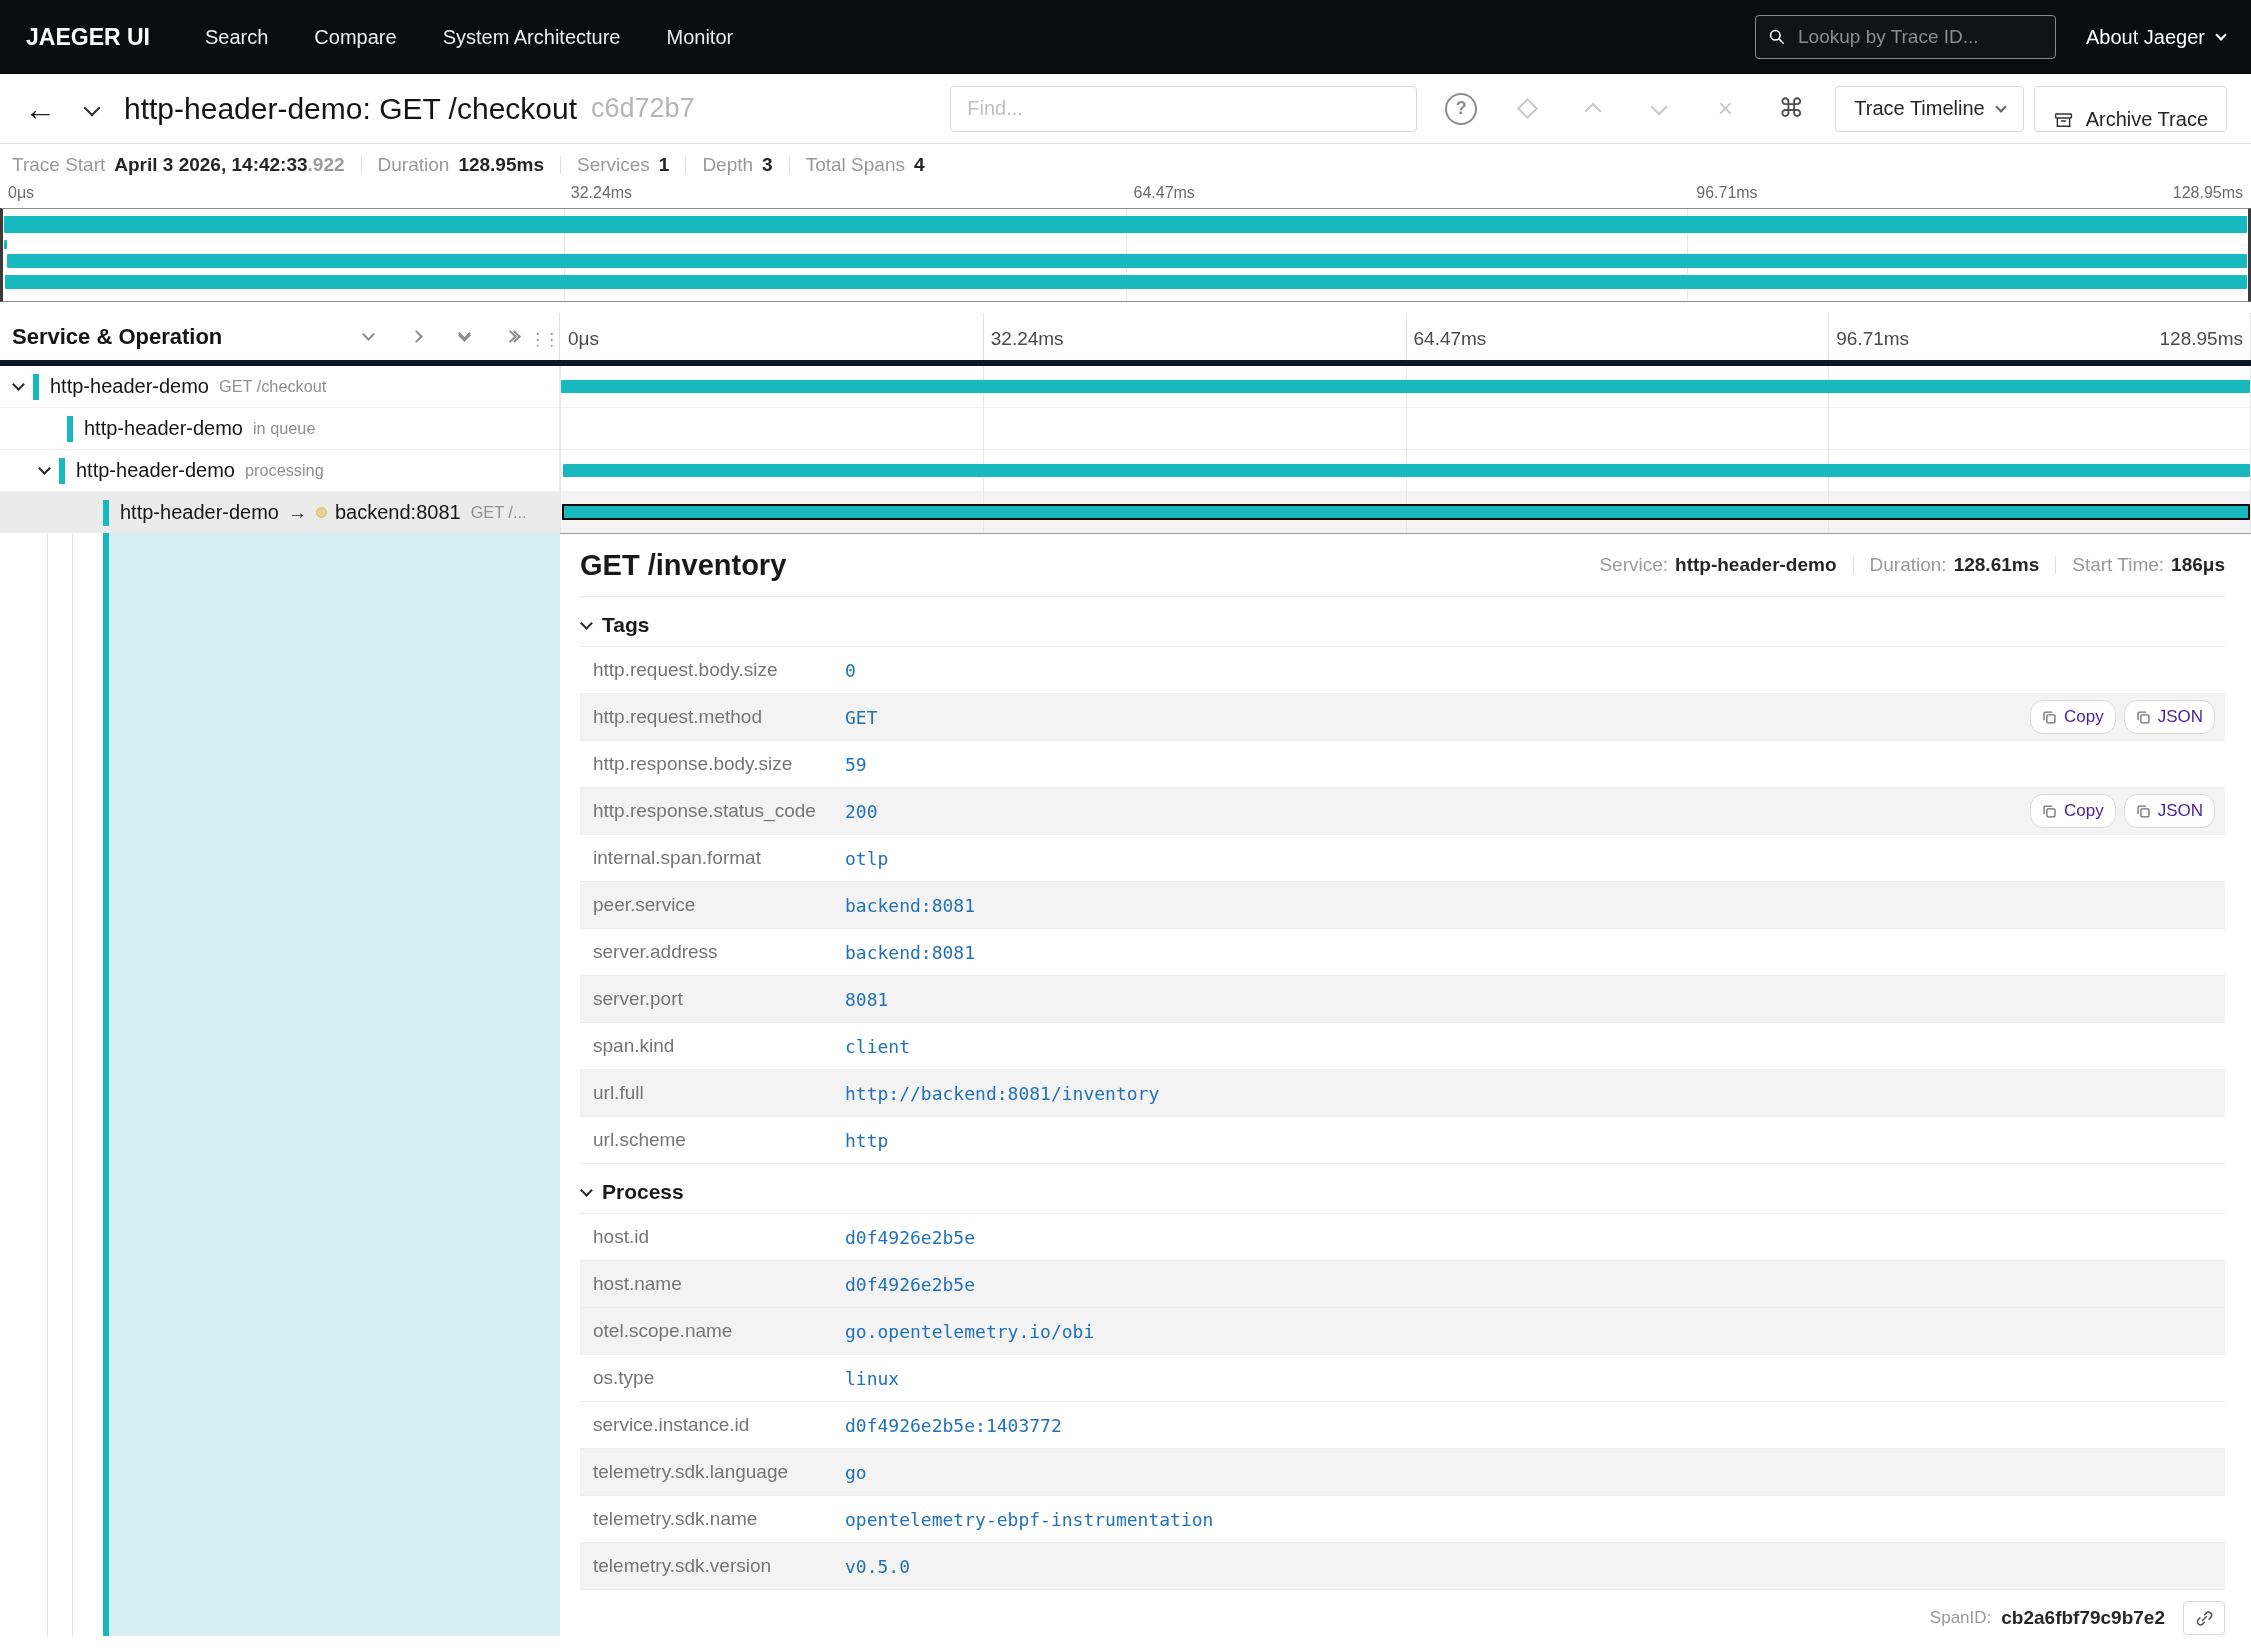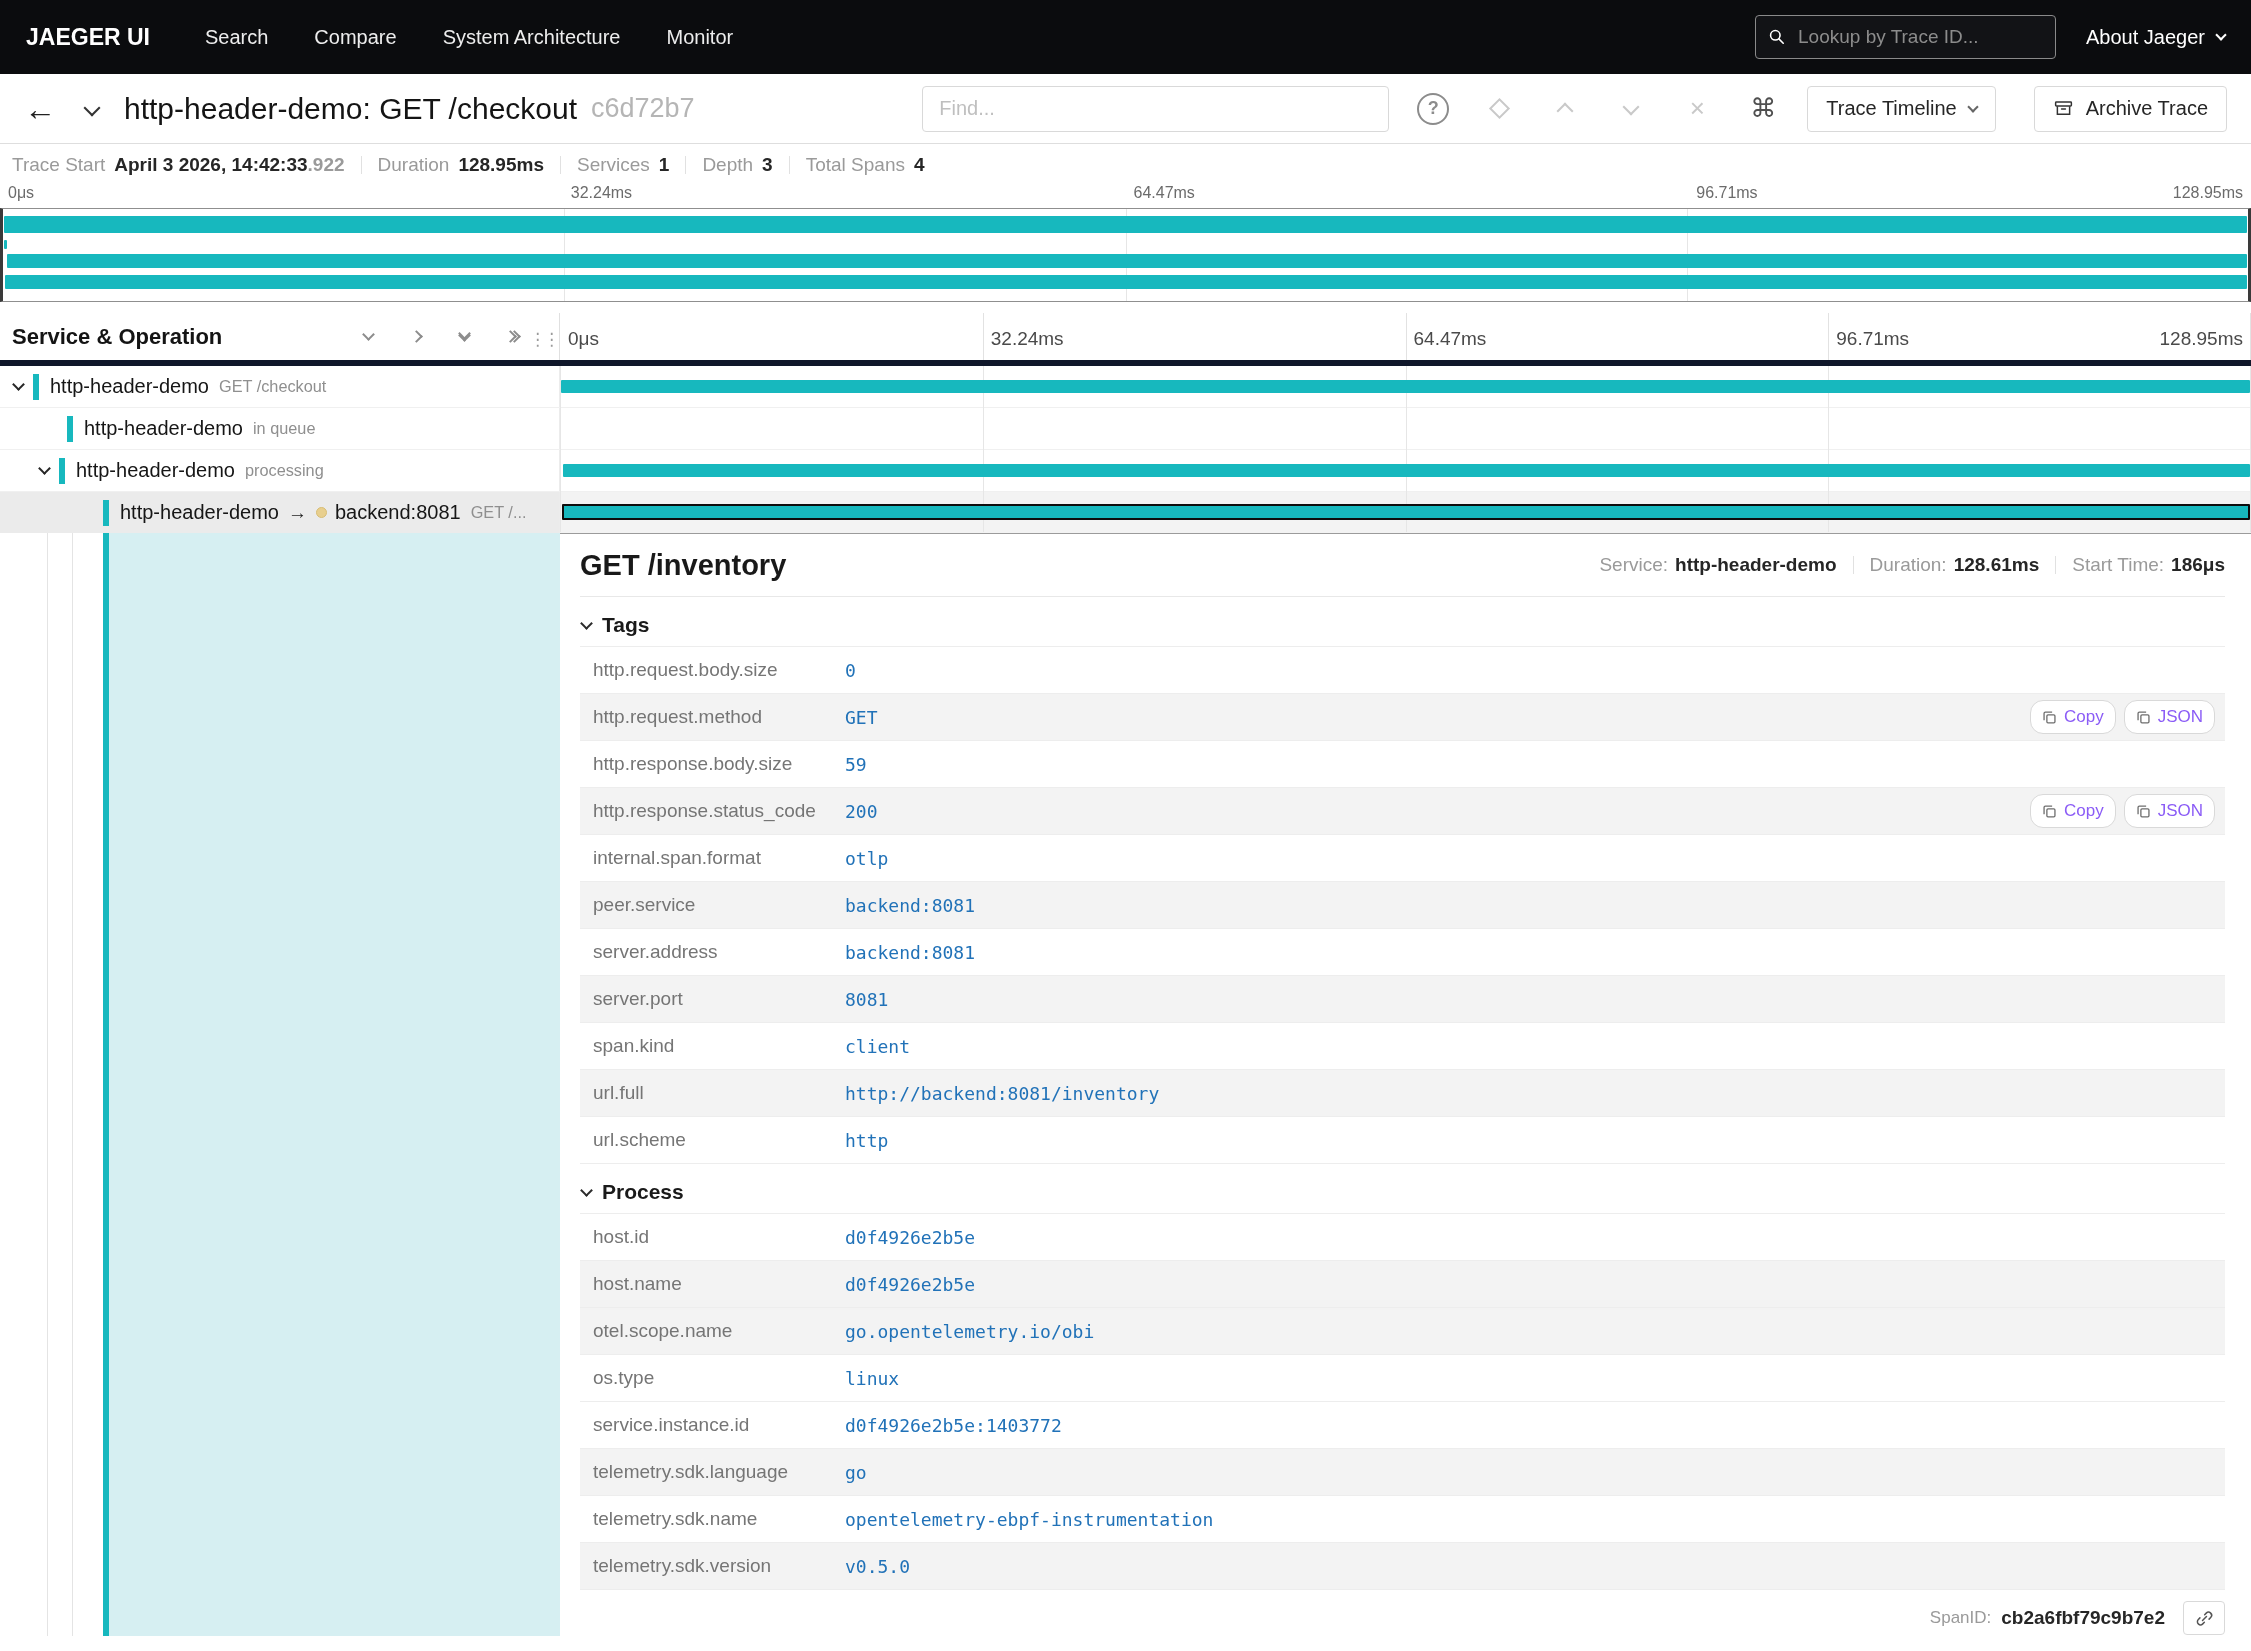--- a/index.html
+++ b/index.html
@@ -40,21 +40,21 @@
   .find-wrap input{width:467px;height:46px;border:1px solid #d9d9d9;border-radius:4px;font-size:20px;padding:0 16px;color:#333;font-family:inherit;}
   .find-wrap input::placeholder{color:#bfbfbf;}
   .hdr-iconbar{display:flex;align-items:center;gap:30px;margin:0 26px;}
   .hicon{display:flex;align-items:center;justify-content:center;width:36px;height:36px;cursor:pointer;}
   .help-circle{width:32px;height:32px;border:2px solid #8c8c8c;border-radius:50%;color:#8c8c8c;font-size:18px;display:flex;align-items:center;justify-content:center;font-weight:700;}
   .diamond{width:15px;height:15px;border:2px solid #c9c9c9;transform:rotate(45deg);}
   .dis{color:#c9c9c9;}
   .cmd{font-size:26px;color:#4f4f4f;}
   .btn{height:46px;border:1px solid #d9d9d9;border-radius:4px;background:#fff;display:flex;align-items:center;gap:12px;padding:0 18px;font-size:20px;color:#262626;cursor:pointer;font-family:inherit;}
   .btn .chev{width:8px;height:8px;color:#666;}
-  .archive-btn{margin-left:38px;}
+  .archive-btn{margin-left:10px;align-items:flex-end;}
   
   .summary{position:absolute;left:2px;top:145px;width:100%;height:40px;display:flex;align-items:center;padding:0 10px;font-size:19px;background:#fff;}
   .sum-label{color:#9a9a9a;margin-right:9px;}
   .sum-value{color:#262626;font-weight:700;}
   .sum-light{color:#9a9a9a;font-weight:700;}
   .sum-sep{width:1px;height:18px;background:#e1e1e1;margin:0 16px;}
   
   .minimap{position:absolute;left:0;top:184px;width:100%;height:120px;}
   .mm-ticks{position:absolute;left:0;right:0;top:0;height:22px;}
   .mm-tick{position:absolute;top:0;font-size:16px;color:#6b6b6b;white-space:nowrap;}
@@ -101,21 +101,21 @@
   .meta-sep{width:1px;height:18px;background:#e1e1e1;margin:0 16px;}
   .sec-head{display:flex;align-items:center;gap:11px;margin:16px 0 9px 2px;flex:none;cursor:pointer;}
   .sec-head .chev{color:#2b2b2b;}
   .sec-title{font-size:21px;font-weight:700;color:#1a1a1a;}
   .kv-table{border-top:1px solid #ededed;flex:none;}
   .kv-row{position:relative;display:flex;align-items:center;height:47px;border-bottom:1px solid #ededed;}
   .kv-row.alt{background:#f3f3f3;}
   .kv-key{width:265px;flex:none;padding-left:13px;color:#757575;font-size:19px;}
   .kv-value{font-family:"DejaVu Sans Mono","Liberation Mono",monospace;font-size:18px;color:#2172b8;}
   .kv-actions{position:absolute;right:10px;top:6px;display:flex;gap:8px;}
-  .kv-btn{height:34px;display:flex;align-items:center;gap:7px;background:#fff;border:1px solid #d9d9d9;border-radius:13px;padding:0 11px;font-size:17px;color:#8b5cf6;cursor:pointer;font-family:inherit;}
+  .kv-btn{height:34px;display:flex;align-items:center;gap:7px;background:#fff;border:1px solid #d9d9d9;border-radius:13px;padding:0 11px;font-size:17px;color:#4c1d95;cursor:pointer;font-family:inherit;}
   .kv-btn-icon{display:inline-flex;color:#6e6e6e;}
   .dp-footer{margin-top:auto;display:flex;align-items:center;justify-content:flex-end;gap:10px;padding:10px 0 16px;flex:none;}
   .spanid-label{color:#9a9a9a;font-size:17px;}
   .spanid-value{color:#262626;font-size:19px;font-weight:600;margin-right:8px;}
   .link-btn{width:42px;height:34px;border:1px solid #d9d9d9;border-radius:4px;background:#fff;display:flex;align-items:center;justify-content:center;color:#555;cursor:pointer;}
 </style>
 </head>
 <body>
 
 <div id="app">

